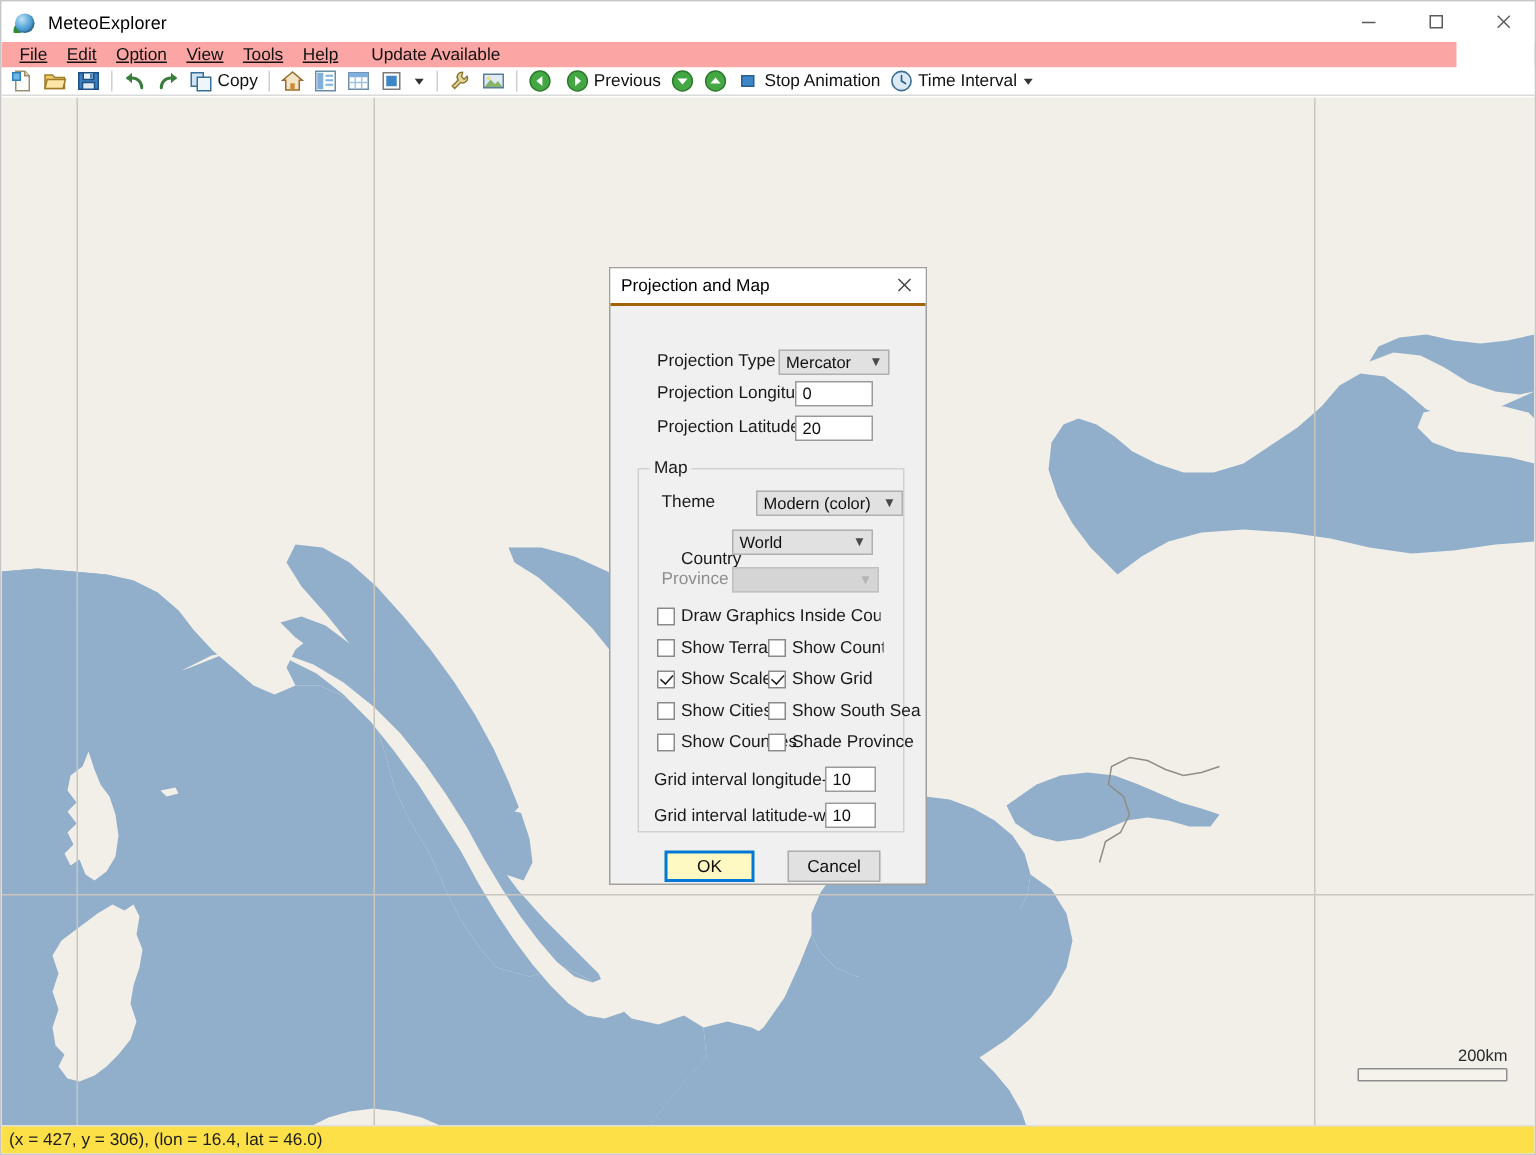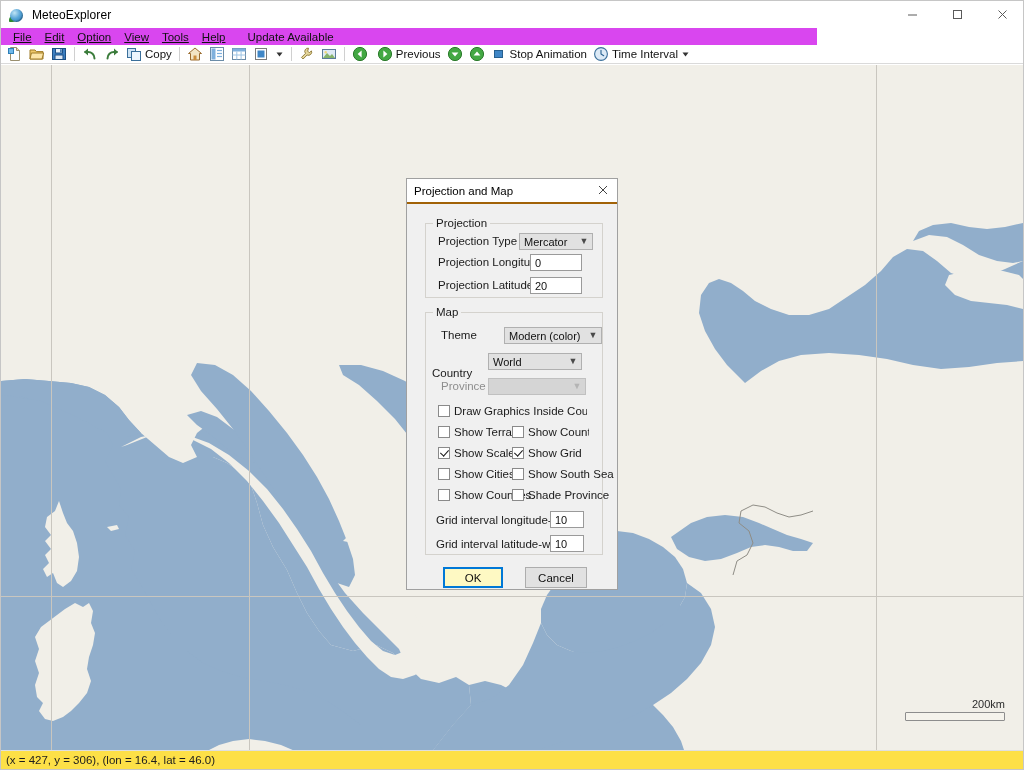--- a/index.html
+++ b/index.html
@@ -46,22 +46,22 @@
 
   #winbuttons { position: absolute; right: 0; top: 0; height: 27px; display: flex; }
   .winbtn {
     width: 45px; height: 27px; display: flex; align-items: center; justify-content: center;
     color: #5a5a5a;
   }
   .winbtn svg { display: block; }
 
   
   #menubar {
-    position: absolute; left: 0; top: 27px; width: 816px; height: 17px;
-    background: #d946ef;
+    position: absolute; left: 0; top: 27px; width: 970px; height: 17px;
+    background: #fca5a5;
     display: flex; align-items: center; padding-left: 6px; box-sizing: border-box;
   }
   .menu-item {
     font-size: 11.5px; color: #111; padding: 1px 7px 1px 6px; line-height: 14px;
     white-space: nowrap;
   }
   .menu-item u { text-decoration: underline; }
   #menu-update { margin-left: 9px; }
 
   
@@ -575,23 +575,20 @@
     <div id="dlg-titlebar">
       <span id="dlg-title">Projection and Map</span>
       <div id="dlg-close">
         <svg width="10" height="10" viewBox="0 0 10 10">
             <line x1="1" y1="1" x2="9" y2="9" stroke="currentColor" stroke-width="1"></line>
             <line x1="9" y1="1" x2="1" y2="9" stroke="currentColor" stroke-width="1"></line>
           </svg>
       </div>
     </div>
 
-    <div class="group" id="group-projection">
-      <span class="group-title">Projection</span>
-    </div>
 
     <div class="row" style="left:31px; top:56px;">
       <span class="lbl">Projection Type</span>
     </div>
     <div class="combo" style="position:absolute; left:112px; top:54px; width:74px;">
       <span>Mercator</span>
       <span class="chev">▼</span>
     </div>
 
     <div class="row" style="left:31px; top:77px;">
@@ -613,21 +610,21 @@
     </div>
 
     <div class="row" style="left:34px; top:150px;">
       <span class="lbl">Theme</span>
     </div>
     <div class="combo" style="position:absolute; left:97px; top:148px; width:98px;">
       <span>Modern (color)</span>
       <span class="chev">▼</span>
     </div>
 
-    <div class="row" style="left:25px; top:176px;margin-top:12px;">
+    <div class="row" style="left:47px; top:176px;margin-top:12px;">
       <span class="lbl">Country</span>
     </div>
     <div class="combo" style="position:absolute; left:81px; top:174px; width:94px;">
       <span>World</span>
       <span class="chev">▼</span>
     </div>
 
     <div class="row" style="left:34px; top:201px;">
       <span class="lbl" style="color:#8e8e8e">Province</span>
     </div>

